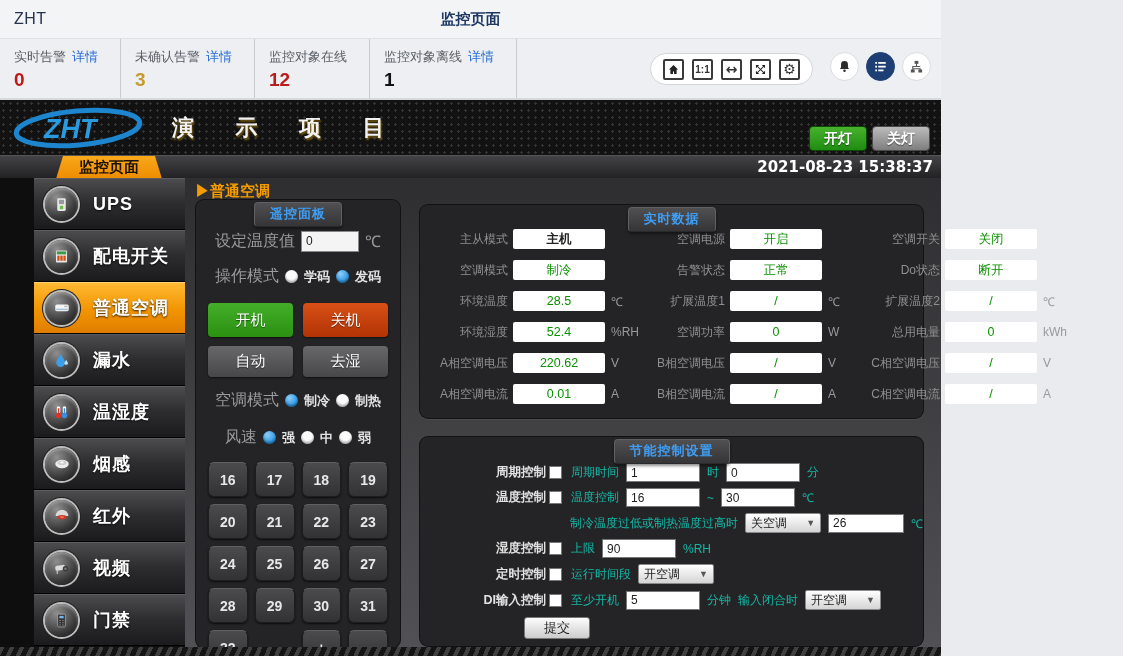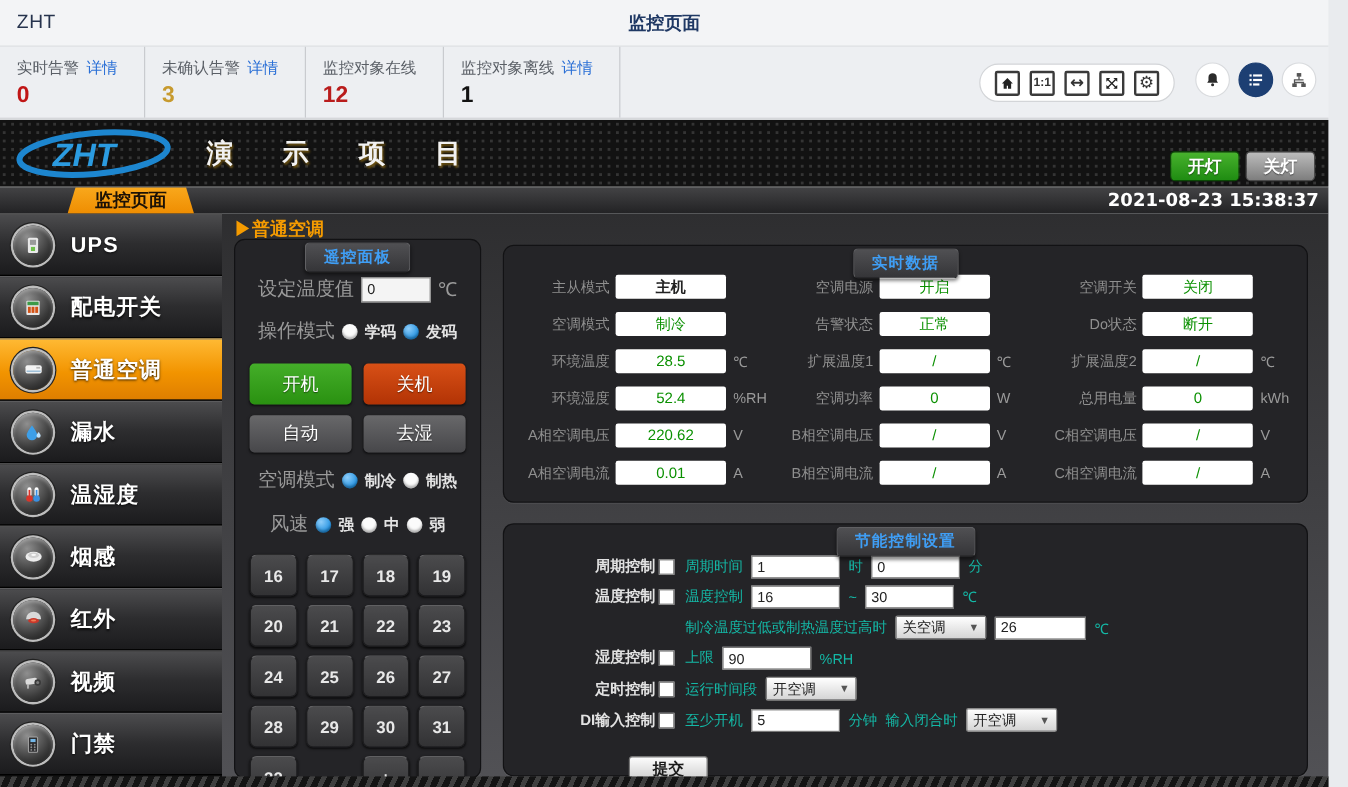--- a/index.html
+++ b/index.html
@@ -1,18 +1,18 @@
 <!DOCTYPE html>
 <html><head>
 <meta charset="utf-8">
 <style>
   * { margin:0; padding:0; box-sizing:border-box; }
   html,body { width:1123px; height:656px; overflow:hidden; background:#e9ebee;
     font-family:"Liberation Sans", sans-serif; }
-  .page { position:relative; width:1107px; height:656px; }
+  .page { position:relative; width:941px; height:656px; }
 
   
   .topbar { position:absolute; top:0; left:0; right:0; height:38px; background:#f3f4f6;
     display:flex; align-items:center; }
   .brand { margin-left:14px; font-size:16px; color:#26334d; letter-spacing:.5px; }
   .page-title { position:absolute; left:50%; transform:translateX(-50%);
     color:#1f3864; font-size:15px; font-weight:bold; }
 
   
   .statsbar { position:absolute; top:38px; left:0; right:0; height:62px; background:#edeff2;
@@ -51,21 +51,21 @@
     clip-path:polygon(7px 0, calc(100% - 7px) 0, 100% 100%, 0 100%); cursor:pointer; }
   .clock { position:absolute; right:8px; top:2px; color:#fff; font-weight:bold; font-size:15px;
     font-family:"DejaVu Sans", sans-serif; }
 
   
   .main { position:absolute; top:178px; left:0; right:0; bottom:0; display:flex; }
   .stripes { position:absolute; left:0; right:0; bottom:0; height:9px; z-index:5;
     background:repeating-linear-gradient(115deg,#3f3f3f 0 4px,#141414 4px 9px); }
 
   
-  .sidebar { width:185px; background:#0e0e0e; display:flex; flex-direction:column; padding-bottom:10px; }
+  .sidebar { width:185px; background:#0e0e0e; display:flex; flex-direction:column; padding-bottom:10px;padding-left:34px; }
   .side-item { flex:1; display:flex; align-items:center; padding-left:11px; gap:15px; cursor:pointer;
     background:linear-gradient(180deg,#4c4c4e 0%,#2d2d2f 48%,#1b1b1d 100%);
     border-top:1px solid #5c5c5e; border-bottom:1px solid #000; }
   .side-item.active { background:linear-gradient(180deg,#ffb933,#f29400 55%,#df7e00);
     border-top-color:#ffd27a; }
   .side-label { color:#fff; font-weight:bold; font-size:18px; letter-spacing:1px;
     text-shadow:0 1px 2px rgba(0,0,0,.8); }
   .icirc { width:33px; height:33px; border-radius:50%; flex:0 0 33px;
     background:radial-gradient(circle at 35% 28%, #8f8f8f, #3a3a3a 62%, #101010);
     box-shadow:0 0 0 2px #bdbdbd, 0 0 0 3px #222, inset 0 2px 3px rgba(255,255,255,.35);
@@ -121,23 +121,23 @@
   .es-left b { color:#e2e2e2; font-size:12.5px; }
   .chk { width:13px; height:13px; background:#fff; border:1px solid #777; display:inline-block; cursor:pointer; }
   .es-body { display:flex; align-items:center; gap:7px; margin-left:9px; }
   .es-lab { color:#14b8a6; font-size:12px; white-space:nowrap; }
   .es-input { height:19px; background:#fff; border:1px solid #777; color:#222; font-size:12px; padding:0 4px; }
   .w74 { width:74px; } .w76 { width:76px; }
   .sel { width:76px; height:20px; background:linear-gradient(#ffffff,#d4d4d4); border:1px solid #8a8a8a;
     border-radius:2px; display:inline-flex; align-items:center; justify-content:space-between;
     padding:0 5px; color:#222; font-size:12px; cursor:pointer; }
   .sel .arr { font-size:9px; color:#555; }
-  .submit { margin-left:62px; margin-top:14px; width:66px; height:22px;
+  .submit { margin-left:62px; margin-top:1px; width:66px; height:22px;
     background:linear-gradient(#fdfdfd,#cccccc); border:1px solid #777; border-radius:3px;
-    color:#1a1a1a; font-weight:bold; font-size:13px; cursor:pointer; }
+    color:#1a1a1a; font-weight:normal; font-size:13px; cursor:pointer; }
   .glyph { font-size:14px; color:#333; font-family:"DejaVu Sans", sans-serif; }
 </style>
 </head>
 <body>
 
 <div class="page">
 
   <div class="topbar">
     <span class="brand">ZHT</span>
     <span class="page-title">监控页面</span>

